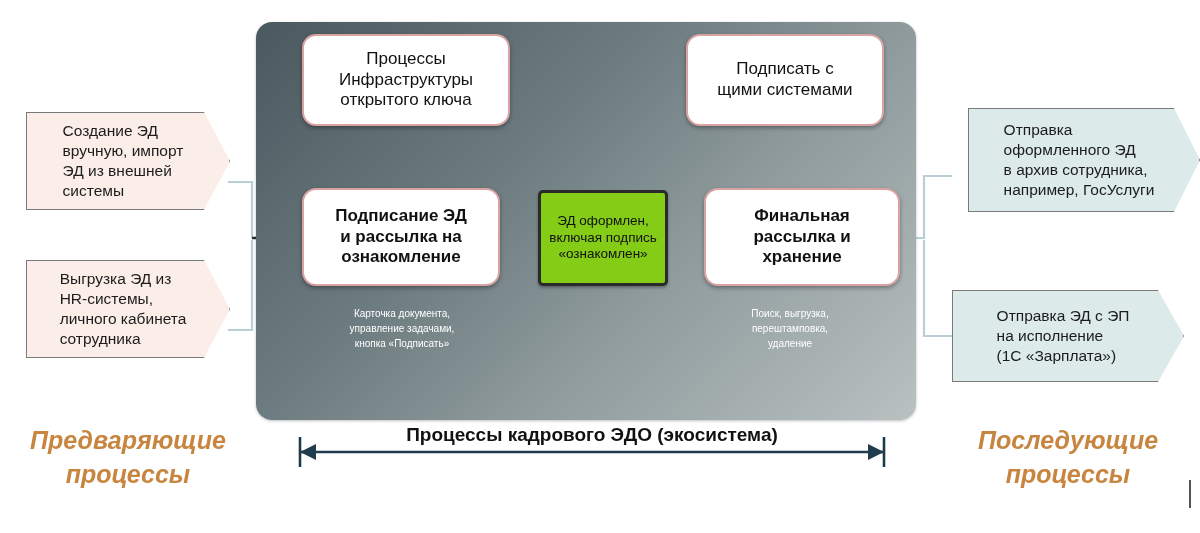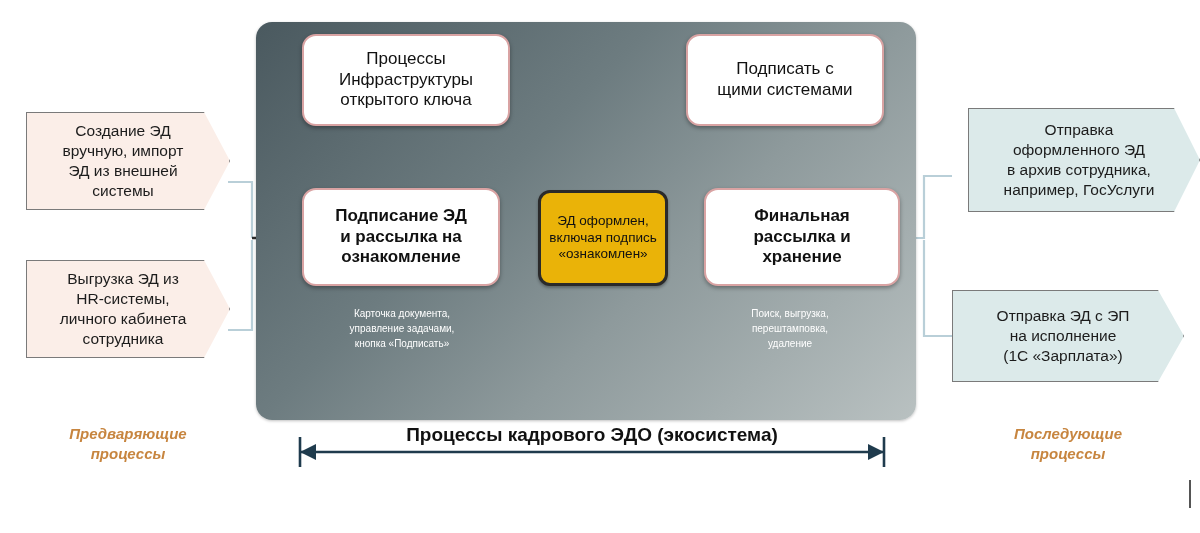--- a/index.html
+++ b/index.html
@@ -28,21 +28,21 @@
     box-shadow: 0 1px 3px rgba(0,0,0,0.25);
   }
 
   
   .pent {
     position: absolute;
     box-sizing: border-box;
     display: flex;
     align-items: center;
     justify-content: center;
-    text-align: center;
+    text-align: left;
     line-height: 1.28;
     font-size: 15.5px;
     color: #1c1c1c;
     padding: 4px 22px 4px 12px;
     border: 1.4px solid #7a7a7a;
     clip-path: polygon(0 0, calc(100% - 26px) 0, 100% 50%, calc(100% - 26px) 100%, 0 100%);
   }
   .pent.left {
     background: #fbeee8;
   }
@@ -72,23 +72,23 @@
   }
 
   
   .tanbox {
     position: absolute;
     box-sizing: border-box;
     display: flex;
     align-items: center;
     justify-content: center;
     text-align: center;
-    background: #eab308;
+    background: #84cc16;
     border: 3px solid #2a2a2a;
-    border-radius: 12px;
+    border-radius: 5px;
     font-size: 13.5px;
     line-height: 1.22;
     color: #111111;
     padding: 3px 6px;
     box-shadow: 0 2px 3px rgba(0,0,0,0.3);
   }
 
   
   .panel-caption {
     position: absolute;
@@ -97,21 +97,21 @@
     line-height: 1.5;
     text-align: center;
   }
 
   
   .side-label {
     position: absolute;
     text-align: center;
     font-style: italic;
     font-weight: bold;
-    font-size: 15px;
+    font-size: 25px;
     line-height: 1.35;
     color: #c7853f;
   }
 
   .bottom-title {
     position: absolute;
     text-align: center;
     font-weight: bold;
     font-size: 19px;
     color: #111111;

